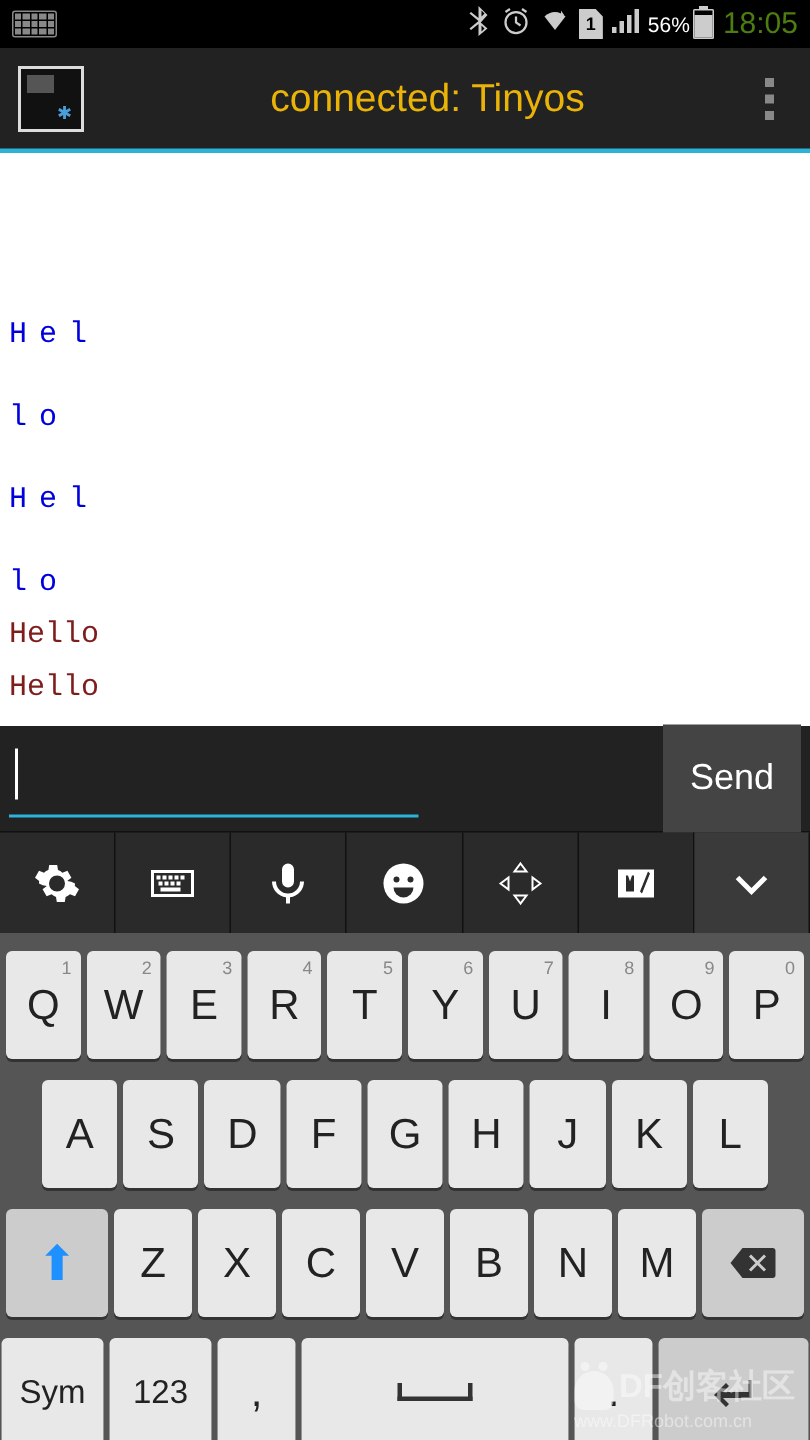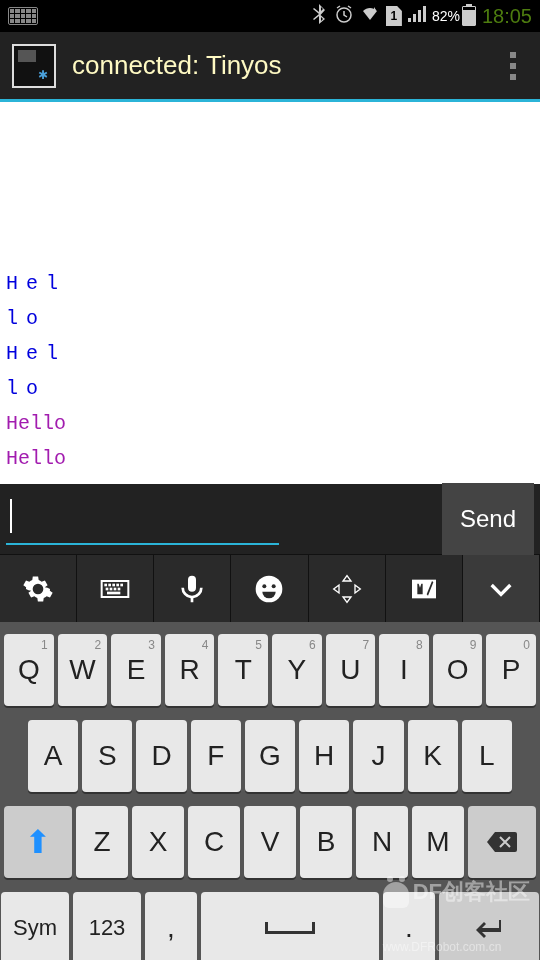--- a/index.html
+++ b/index.html
@@ -14,27 +14,27 @@
     .battery-text { font-size: 14px; }
     .battery-icon { width: 14px; height: 20px; border: 1px solid #ccc; border-radius: 1px; position: relative; display: flex; align-items: flex-end; }
     .battery-icon::before { content: ''; position: absolute; top: -3px; left: 3px; right: 3px; height: 2px; background: #ccc; }
     .battery-fill { width: 100%; height: 85%; background: #ccc; }
     .clock { font-size: 20px; color: #4d7c0f; }
     
     .action-bar { height: 70px; background: #222; display: flex; align-items: center; padding: 0 12px; border-bottom: 3px solid #2bb4d8; }
     .app-icon { width: 44px; height: 44px; background: #111; border: 2px solid #ddd; margin-right: 16px; position: relative; }
     .app-icon-inner { position: absolute; top: 4px; left: 4px; width: 18px; height: 12px; background: #555; }
     .app-icon-bt { position: absolute; bottom: 4px; right: 6px; color: #4a9fd8; font-size: 12px; }
-    .action-title { color: #fef9c3; font-size: 26px; font-weight: 300; flex: 1; }
+    .action-title { color: #eab308; font-size: 26px; font-weight: 300; flex: 1; text-align: center; }
     .menu-dots { width: 30px; display: flex; flex-direction: column; align-items: center; gap: 5px; }
     .menu-dots span { width: 6px; height: 6px; background: #888; }
     
     .terminal { background: #fff; height: 382px; padding: 8px 6px; font-family: 'Courier New', monospace; font-size: 20px; line-height: 35px; display: flex; flex-direction: column; justify-content: flex-end; }
-    .t-blue { color: #0000dd; letter-spacing: 8px; }
-    .t-red { color: #a21caf; }
+    .t-blue { color: #0000dd; letter-spacing: 8px; margin-top: 20px; }
+    .t-red { color: #7f1d1d; }
     
     .input-bar { height: 70px; background: #222; display: flex; align-items: center; padding: 6px; gap: 8px; }
     .text-input { flex: 1; height: 52px; background: transparent; border: none; border-bottom: 2px solid #2bb4d8; color: #fff; font-size: 20px; padding: 4px; outline: none; }
     .text-input-wrap { flex: 1; position: relative; }
     .cursor-bar { position: absolute; left: 4px; top: 6px; width: 2px; height: 34px; background: #fff; }
     .send-btn { height: 72px; padding: 0 18px; background: #444; color: #fff; font-size: 24px; border: none; display: flex; align-items: center; }
     
     .kb-toolbar { height: 68px; background: #2a2a2a; display: flex; align-items: center; border-top: 1px solid #111; }
     .kb-tool { flex: 1; height: 100%; display: flex; align-items: center; justify-content: center; color: #fff; border-right: 1px solid #111; }
     .kb-tool svg { width: 32px; height: 32px; fill: #fff; }
@@ -51,21 +51,21 @@
     .key-123 { width: 68px; flex: none; font-size: 22px; }
     .key-comma { width: 52px; flex: none; }
     .key-space { width: 178px; flex: none; }
     .key-dot { width: 52px; flex: none; }
     .key-enter { width: 100px; flex: none; background: #ccc; }
     .shift-arrow { color: #1e90ff; font-size: 32px; }
     .space-bar { width: 50px; height: 12px; border: 3px solid #333; border-top: none; }
     
     .watermark { position: absolute; bottom: 6px; right: 10px; color: rgba(255,255,255,0.45); font-size: 16px; text-align: left; pointer-events: none; }
     .watermark-main { font-size: 22px; font-weight: bold; }
-    .watermark-sub { font-size: 12px; margin-top: 32px; }
+    .watermark-sub { font-size: 12px; }
     .wm-icon { display: inline-block; width: 26px; height: 26px; background: rgba(255,255,255,0.45); border-radius: 50% 50% 6px 6px; margin-right: 4px; vertical-align: middle; position: relative; }
     .wm-icon::after { content:''; position:absolute; top:-6px; left:4px; width:6px; height:6px; background:rgba(255,255,255,0.45); border-radius:50%; box-shadow: 12px 0 rgba(255,255,255,0.45); }
   </style>
 </head>
 <body>
 
 <div class="status-bar">
   <div class="status-left">
     <div class="keyboard-indicator">
       <span></span>
@@ -103,21 +103,21 @@
           <path d="M14 1l2 3-2 1z" fill="#ccc"></path>
         </svg>
     </span>
     <span style="background:#ccc;color:#000;width:16px;height:20px;display:flex;align-items:center;justify-content:center;font-size:12px;font-weight:bold;clip-path:polygon(0 0,70% 0,100% 25%,100% 100%,0 100%)">1</span>
     <span>
       <svg width="18" height="16" viewBox="0 0 18 16">
           <path d="M0 16h3v-4H0zM5 16h3V8H5zM10 16h3V4h-3zM15 16h3V0h-3z" fill="#ccc"></path>
         </svg>
     </span>
     <span class="battery-wrap">
-      <span class="battery-text">82%</span>
+      <span class="battery-text">56%</span>
       <span class="battery-icon">
           <span class="battery-fill"></span>
         </span>
     </span>
     <span class="clock">18:05</span>
   </div>
 </div>
 
 <div class="action-bar">
   <div class="app-icon">

